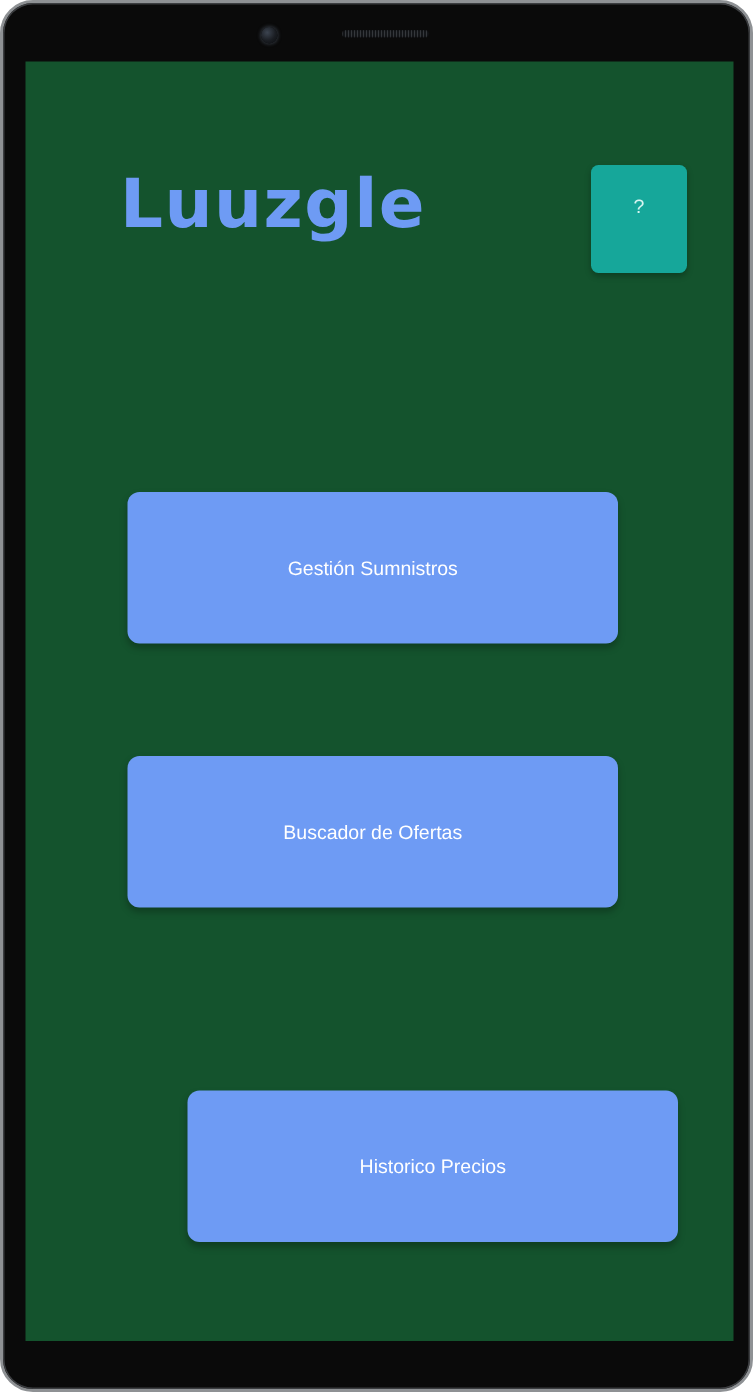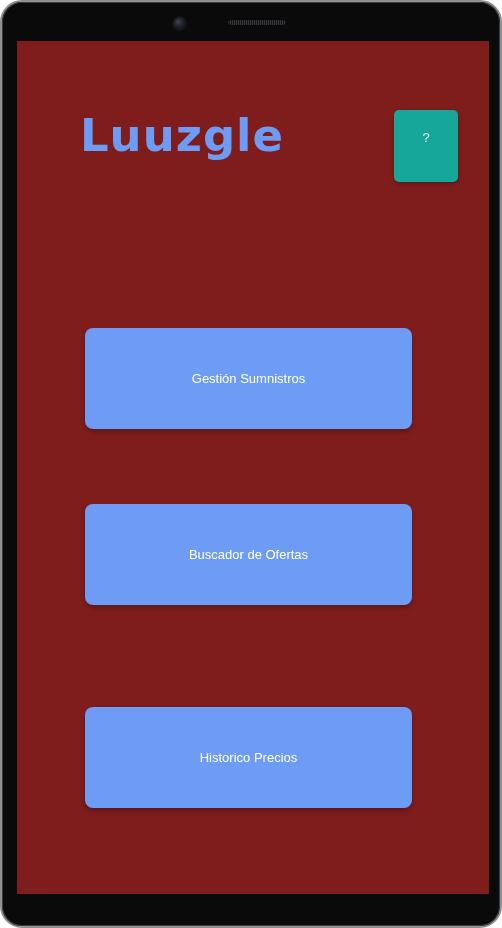--- a/index.html
+++ b/index.html
@@ -63,21 +63,21 @@
     box-shadow: inset 0 0 1px rgba(0,0,0,0.9);
   }
 
   
   #screen {
     position: absolute;
     left: 15px;
     top: 39px;
     width: 472px;
     height: 853px;
-    background: #7f1d1d;
+    background: #14532d;
     overflow: hidden;
   }
 
   
   #app-header {
     position: absolute;
     left: 0;
     top: 0;
     width: 472px;
     height: 190px;
@@ -152,21 +152,21 @@
     font-family: "Liberation Sans", sans-serif;
     font-size: 13px;
     color: #ffffff;
     line-height: 1;
     text-align: left;
     white-space: nowrap;
   }
 
   #menu-button-0 { top: 287px; }
   #menu-button-1 { top: 463px; }
-  #menu-button-2 { top: 666px; }
+  #menu-button-2 { top: 686px; margin-left: 40px; }
 </style>
 </head>
 <body>
 
 <div id="device-frame">
 
   <div id="device-camera"></div>
   <div id="device-speaker"></div>
 
   <div id="screen">

